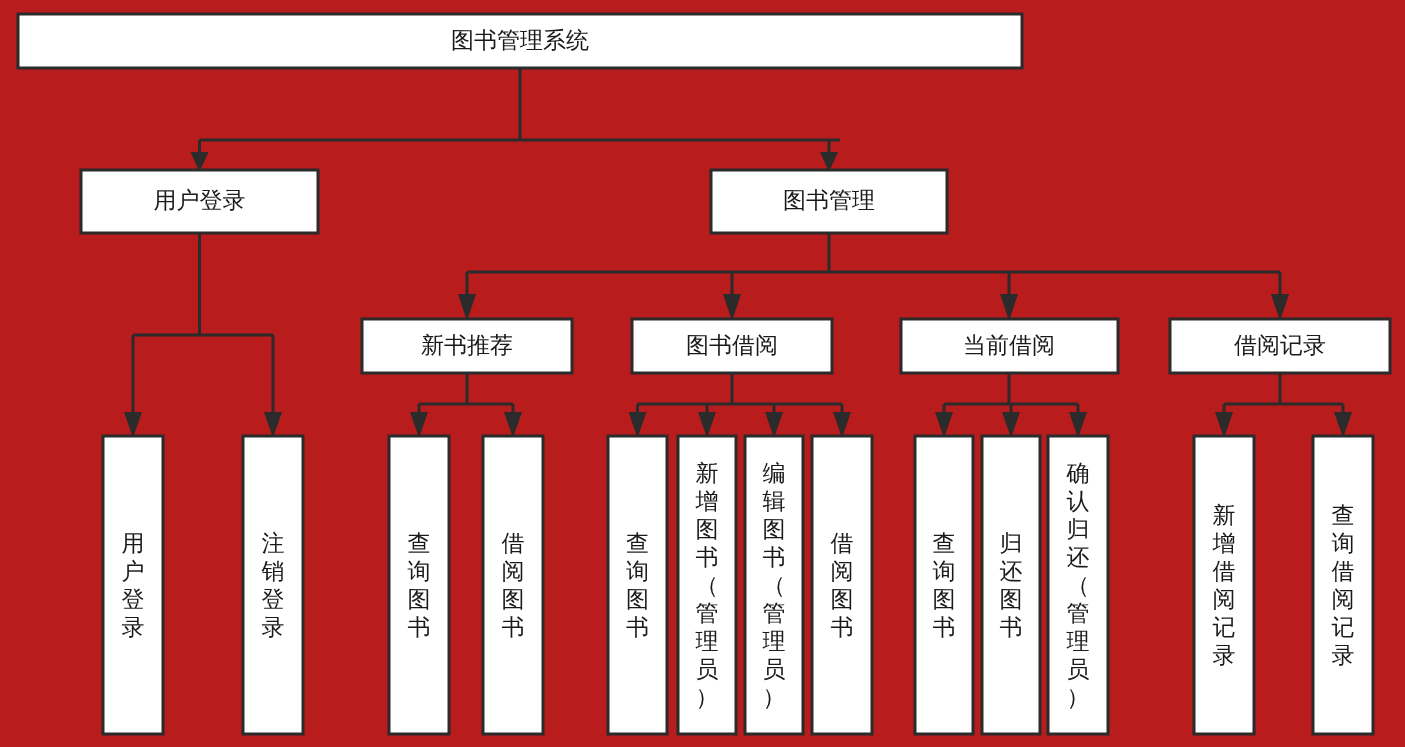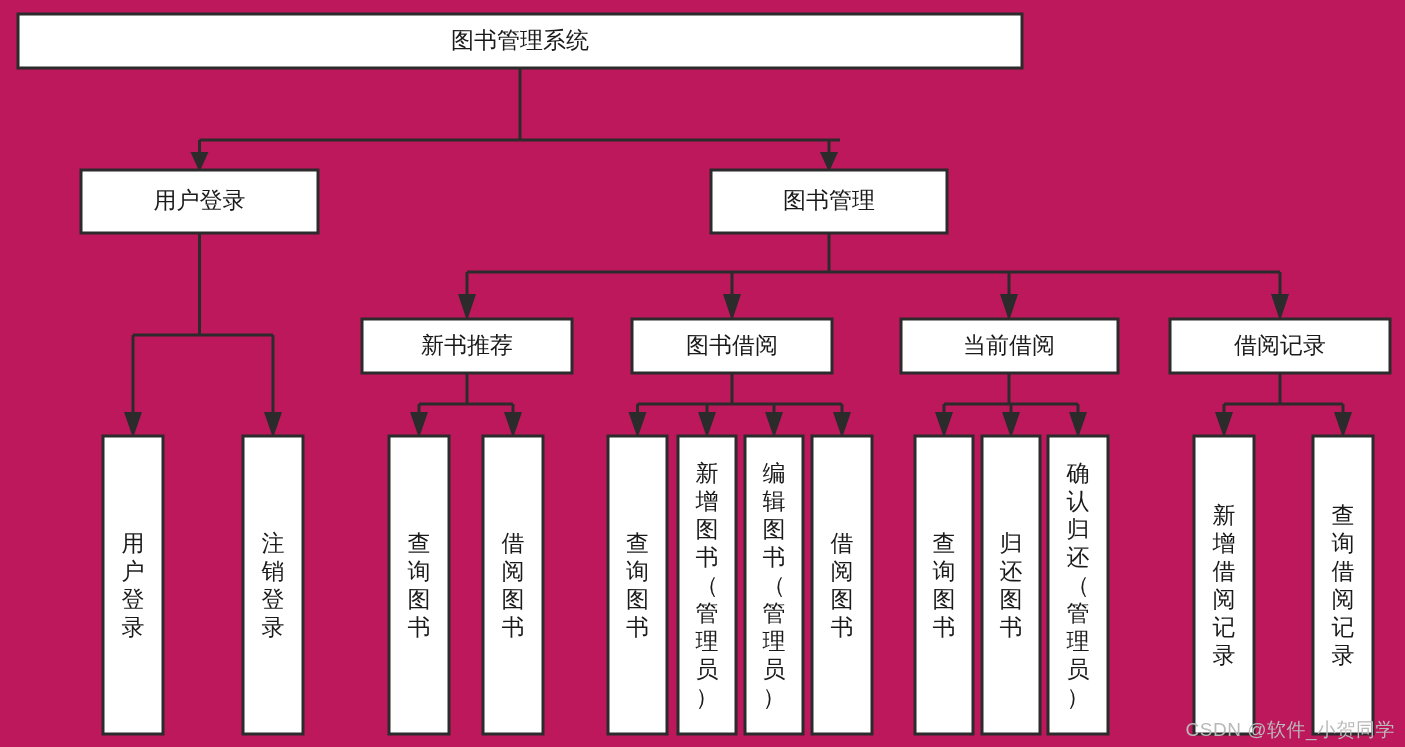--- a/index.html
+++ b/index.html
@@ -10,21 +10,21 @@
   body {
     width: 1405px;
     height: 747px;
     font-family: "Liberation Sans", "DejaVu Sans", sans-serif;
     overflow: hidden;
   }
   #diagram-root {
     position: relative;
     width: 1405px;
     height: 747px;
-    background: #be185d;
+    background: #b91c1c;
   }
   svg#flow {
     position: absolute;
     left: 0;
     top: 0;
     width: 1405px;
     height: 747px;
     display: block;
   }
   .node-rect {
@@ -200,15 +200,14 @@
       <rect class="node-rect" x="1194" y="436" width="60" height="298"></rect>
       <text class="node-label-vertical" x="1224" y="0" font-size="23px"><tspan x="1224" y="522.84">新</tspan><tspan x="1224" y="550.84">增</tspan><tspan x="1224" y="578.84">借</tspan><tspan x="1224" y="606.84">阅</tspan><tspan x="1224" y="634.84">记</tspan><tspan x="1224" y="662.84">录</tspan></text>
     </g>
     <g>
       <rect class="node-rect" x="1313" y="436" width="60" height="298"></rect>
       <text class="node-label-vertical" x="1343" y="0" font-size="23px"><tspan x="1343" y="522.84">查</tspan><tspan x="1343" y="550.84">询</tspan><tspan x="1343" y="578.84">借</tspan><tspan x="1343" y="606.84">阅</tspan><tspan x="1343" y="634.84">记</tspan><tspan x="1343" y="662.84">录</tspan></text>
     </g>
 
   </svg>
 
-  <div class="watermark">CSDN @软件_小贺同学</div>
 
 </div>
 
 </body></html>

